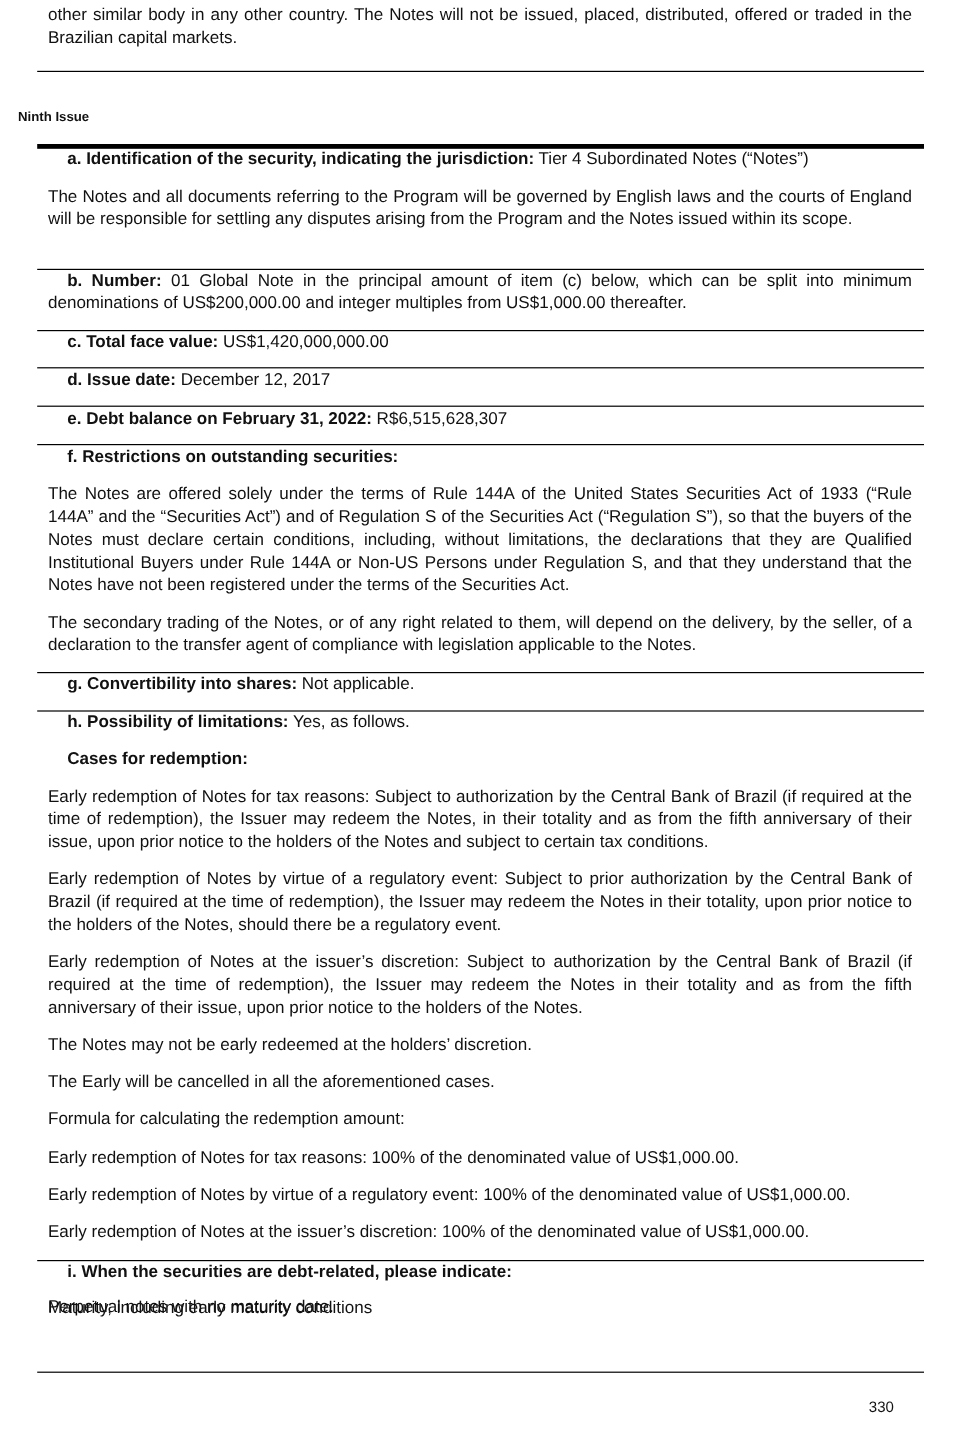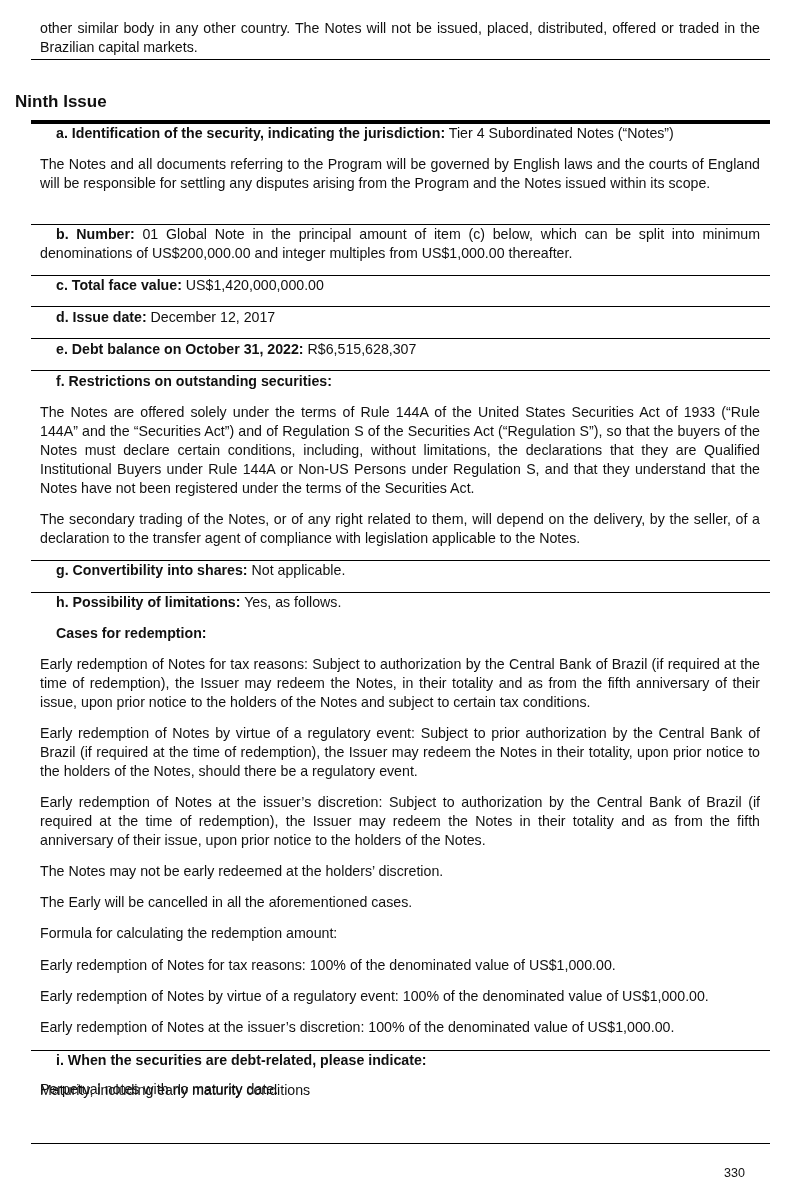--- a/index.html
+++ b/index.html
@@ -6,27 +6,27 @@
   body {
     width: 800px; height: 1195px; position: relative; overflow: hidden;
     font-family: "Liberation Sans", sans-serif; color: #111111;
     font-size: 14.2px;
   }
   .para { position: absolute; left: 40px; width: 720px; line-height: 19px; text-align: justify; }
   .para.nojust { text-align: left; }
   .rule { position: absolute; left: 31px; width: 739px; height: 1px; background: #000; }
   .rule.thick { height: 4px; }
   .b { font-weight: bold; margin-left: 16px; }
-  .heading { position: absolute; left: 15px; font-weight: bold; font-size: 17px; }
+  .heading { position: absolute; left: 15px; font-weight: bold; font-size: 11px; }
   .pagenum { position: absolute; left: 724px; font-size: 12.5px; }
 </style>
 </head>
 <body>
 
-<div class="para" style="top:19px;">other similar body in any other country. The Notes will not be issued, placed, distributed, offered or traded in the Brazilian capital markets.</div>
+<div class="para" style="top:4px;">other similar body in any other country. The Notes will not be issued, placed, distributed, offered or traded in the Brazilian capital markets.</div>
 <div class="rule" style="top:59px;"></div>
 
 <div class="heading" style="top:92px;">Ninth Issue</div>
 <div class="rule thick" style="top:120px;"></div>
 
 <div class="para nojust" style="top:124px;">
   <span class="b">a. Identification of the security, indicating the jurisdiction:</span><span> Tier 4 Subordinated Notes (“Notes”)</span>
 </div>
 <div class="para" style="top:155px;">The Notes and all documents referring to the Program will be governed by English laws and the courts of England will be responsible for settling any disputes arising from the Program and the Notes issued within its scope.</div>
 <div class="rule" style="top:224px;"></div>
@@ -40,21 +40,21 @@
   <span class="b">c. Total face value:</span><span> US$1,420,000,000.00</span>
 </div>
 <div class="rule" style="top:306px;"></div>
 
 <div class="para nojust" style="top:308px;">
   <span class="b">d. Issue date:</span><span> December 12, 2017</span>
 </div>
 <div class="rule" style="top:338px;"></div>
 
 <div class="para nojust" style="top:340px;">
-  <span class="b">e. Debt balance on October 31, 2022:</span><span> R$6,515,628,307</span>
+  <span class="b">e. Debt balance on February 31, 2022:</span><span> R$6,515,628,307</span>
 </div>
 <div class="rule" style="top:370px;"></div>
 
 <div class="para nojust" style="top:372px;">
   <span class="b">f. Restrictions on outstanding securities:</span>
 </div>
 <div class="para" style="top:403px;">The Notes are offered solely under the terms of Rule 144A of the United States Securities Act of 1933 (“Rule 144A” and the “Securities Act”) and of Regulation S of the Securities Act (“Regulation S”), so that the buyers of the Notes must declare certain conditions, including, without limitations, the declarations that they are Qualified Institutional Buyers under Rule 144A or Non-US Persons under Regulation S, and that they understand that the Notes have not been registered under the terms of the Securities Act.</div>
 <div class="para" style="top:510px;">The secondary trading of the Notes, or of any right related to them, will depend on the delivery, by the seller, of a declaration to the transfer agent of compliance with legislation applicable to the Notes.</div>
 <div class="rule" style="top:560px;"></div>
 

